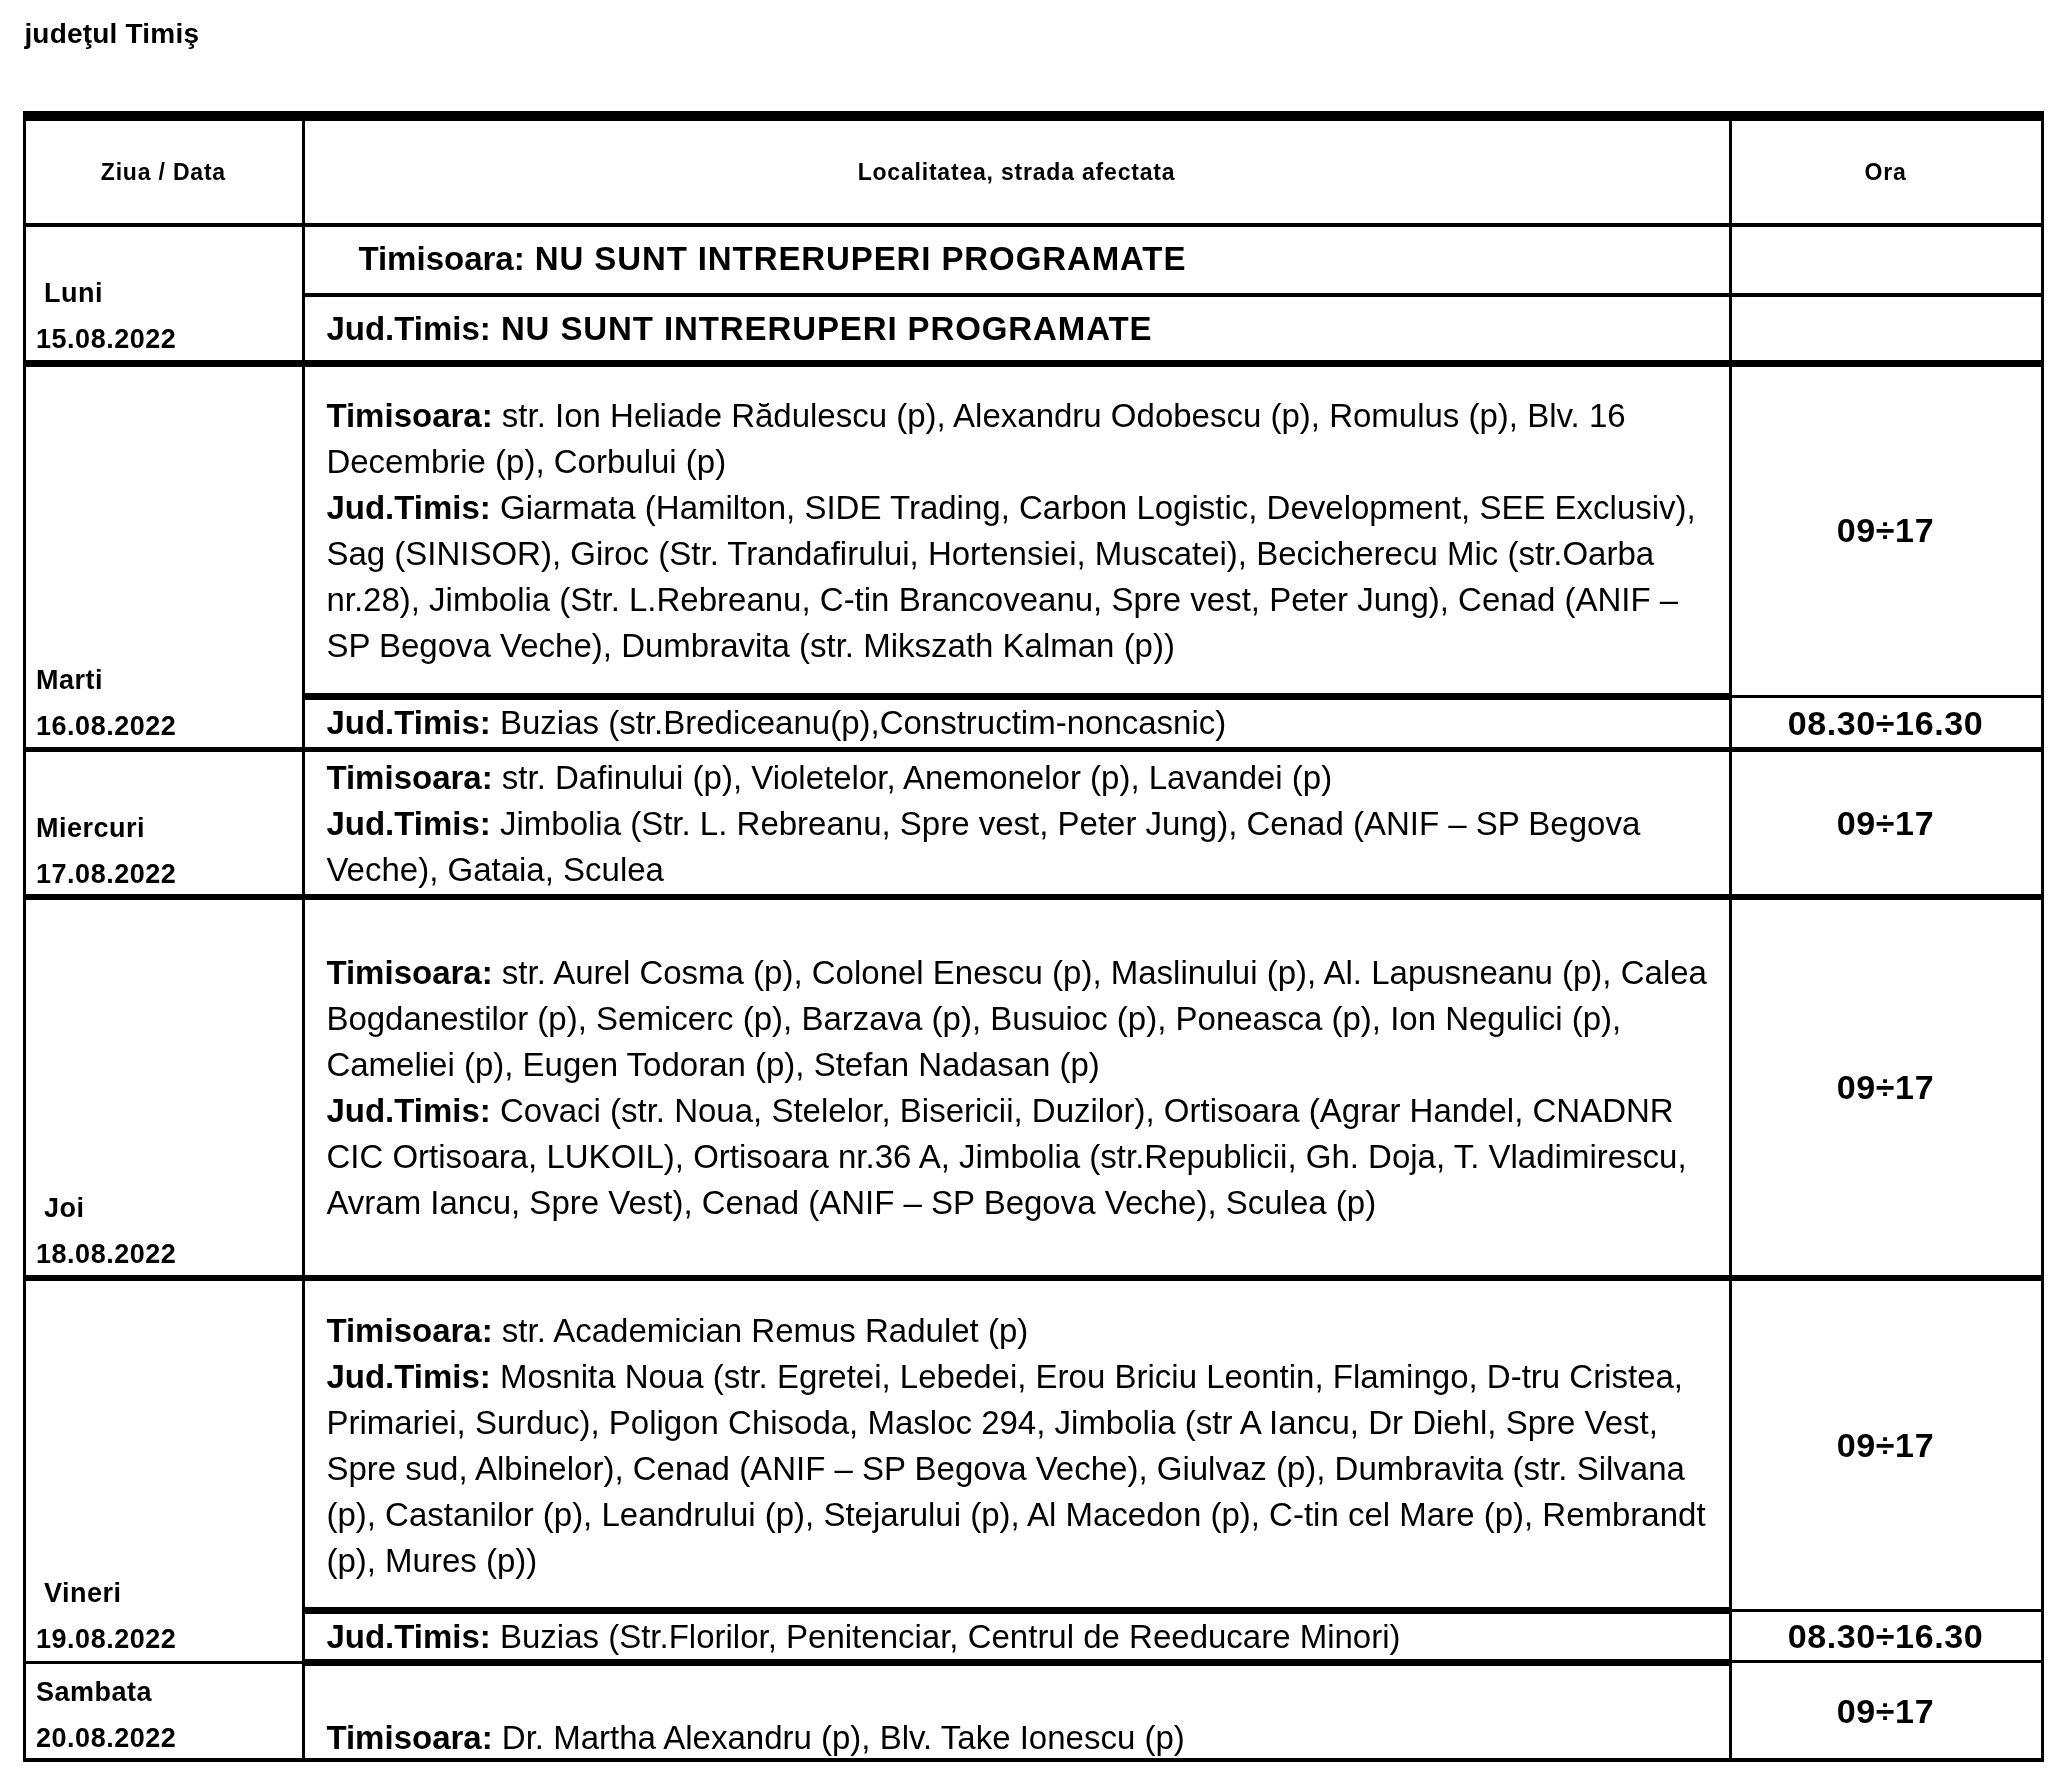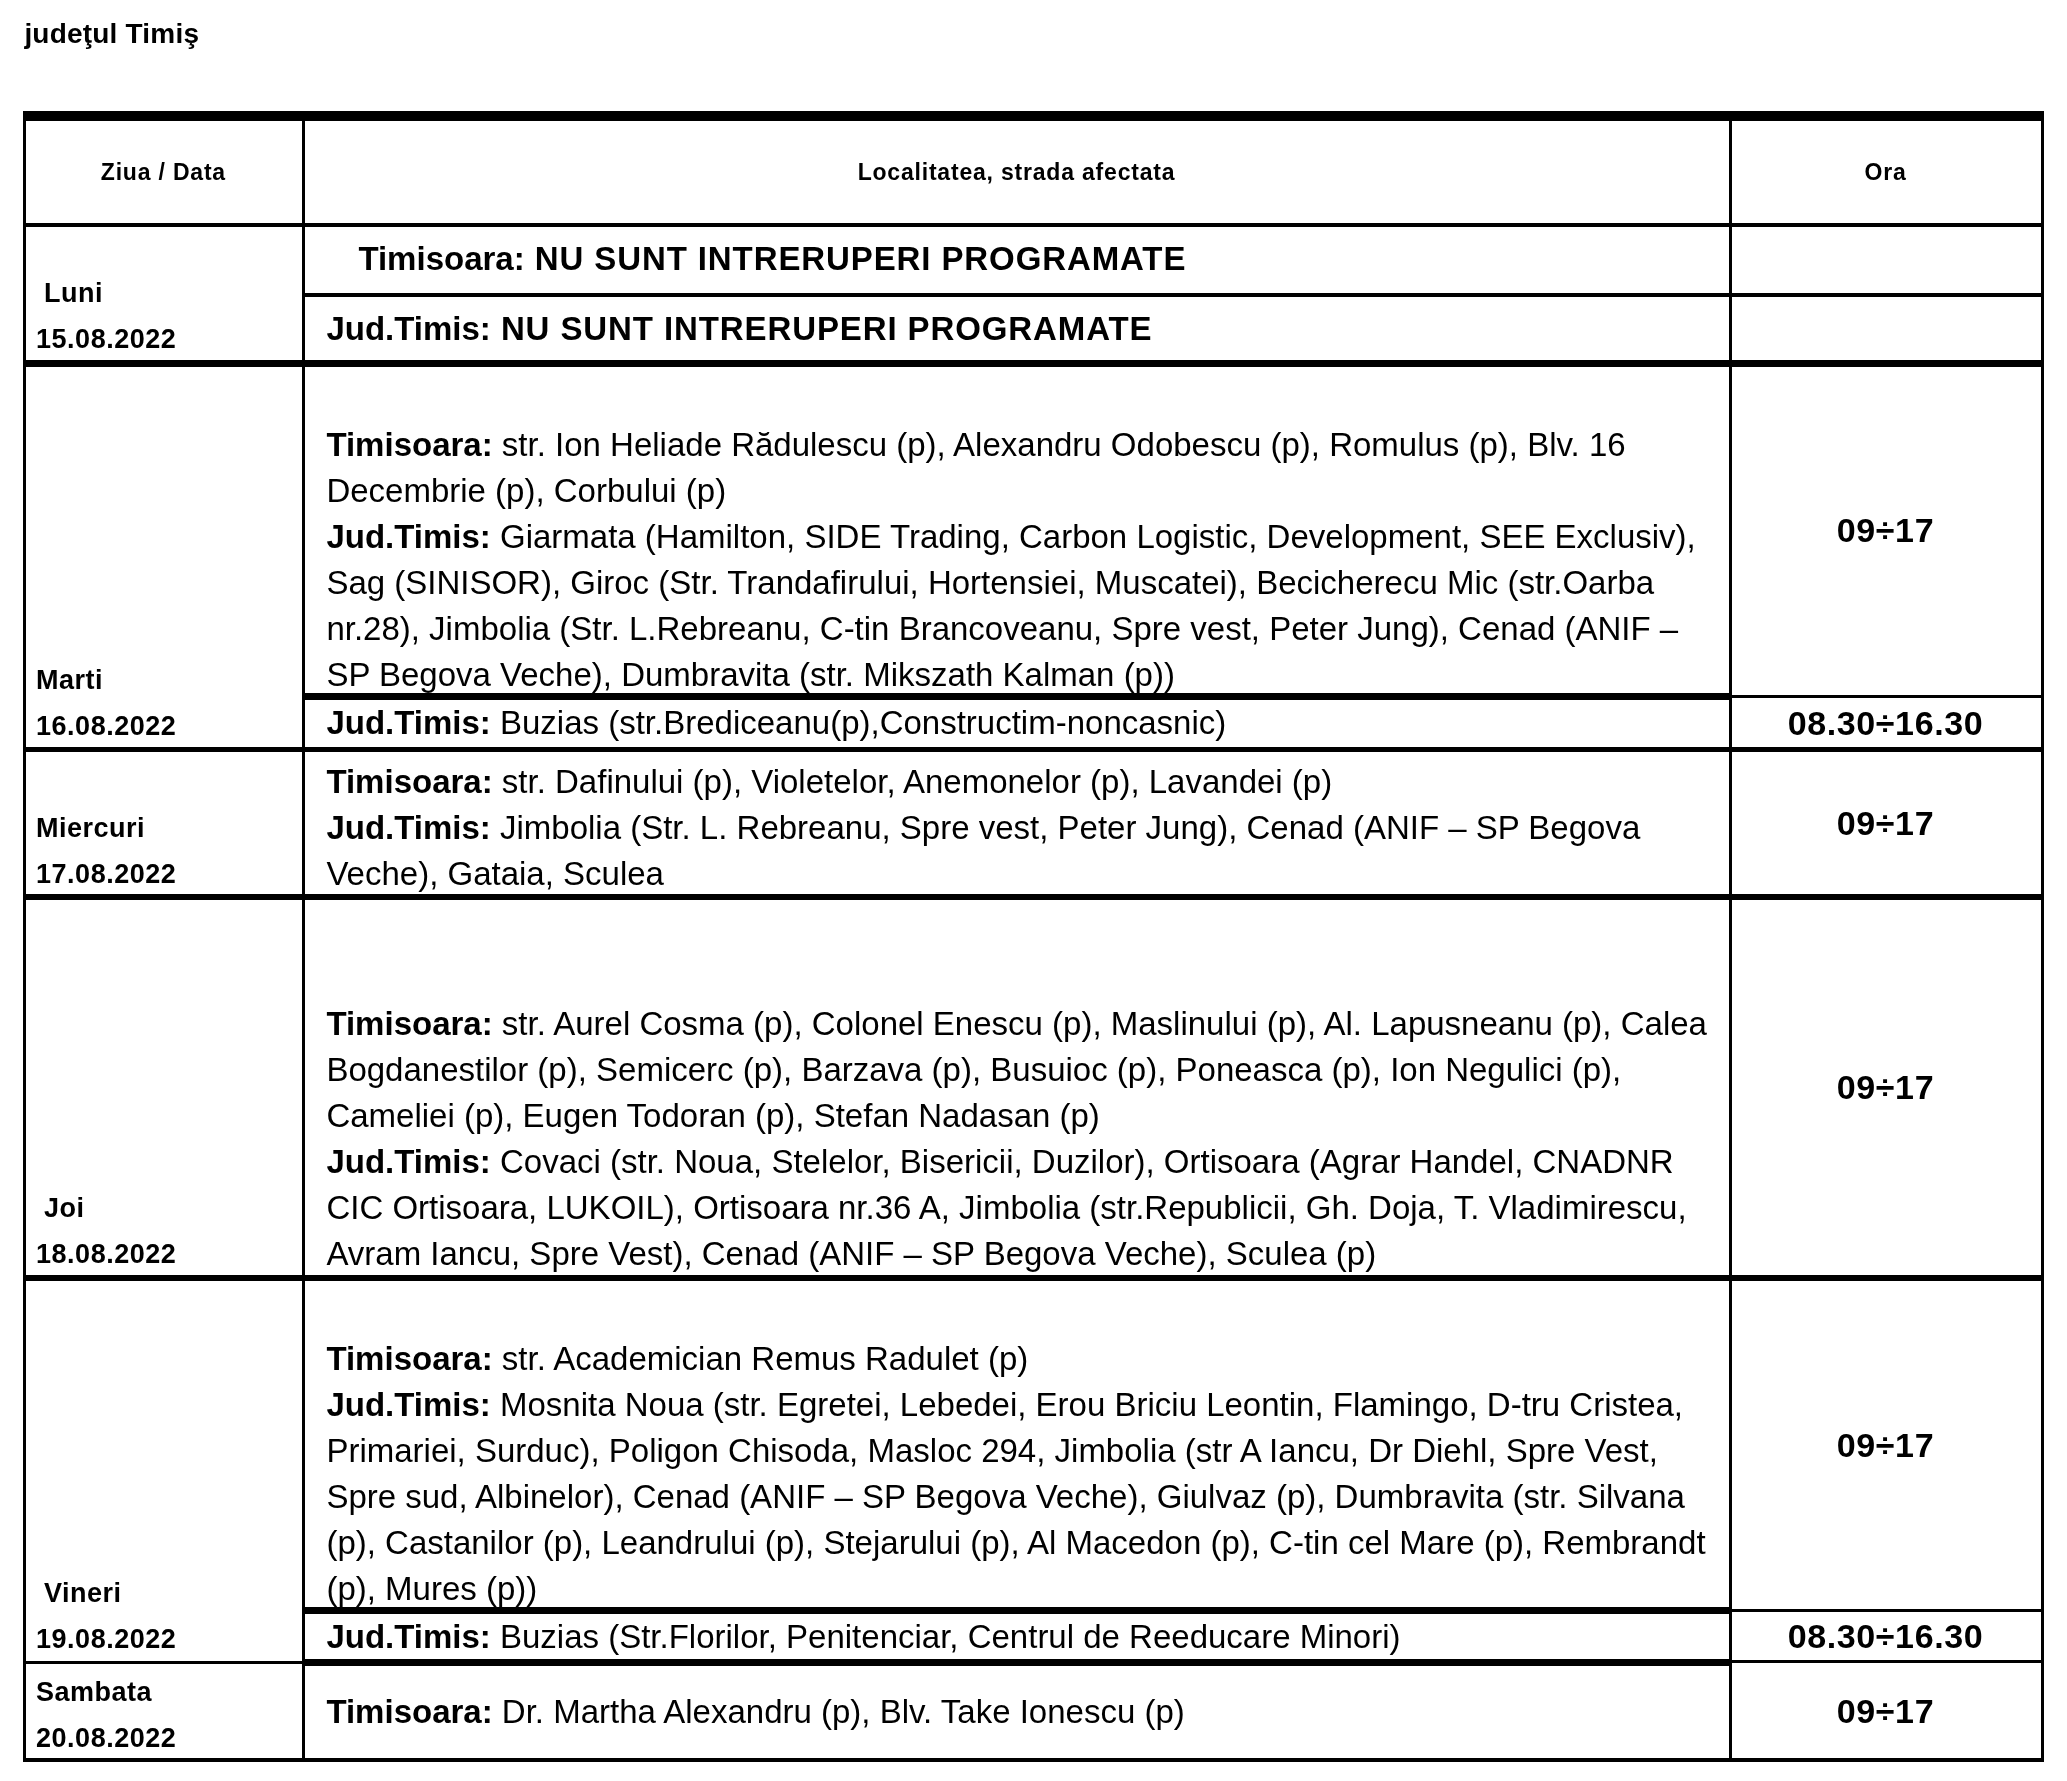--- a/index.html
+++ b/index.html
@@ -7,21 +7,21 @@
          font-family: "Liberation Sans", sans-serif; color: #000000; }
   .title { position: absolute; left: 24.4px; top: 17.6px; font-size: 28px; font-weight: bold; letter-spacing: 0.2px; }
   .hl { position: absolute; background: #000000; }
   .vl { position: absolute; background: #000000; }
   .cell { position: absolute; box-sizing: border-box; display: flex; }
   .hdr { font-size: 23px; font-weight: bold; align-items: center; justify-content: center; letter-spacing: 0.8px; }
   .day { font-size: 27px; font-weight: bold; align-items: flex-end; padding-left: 22.4px; line-height: 46px; letter-spacing: 0.5px; }
   .day .inner { display: block; }
   .day .dname { display: block; white-space: pre; }
   .day .ddate { display: block; }
-  .loc { font-size: 33px; line-height: 46px; padding-left: 23.4px; padding-right: 11.7px; align-items: flex-end; }
+  .loc { font-size: 33px; line-height: 46px; padding-left: 23.4px; padding-right: 11.7px; align-items: center; }
   .loc.center { align-items: center; }
   .loc .txt { display: block; }
   .loc .seg { display: block; }
   .loc b { font-weight: bold; }
   .ora { font-size: 34px; font-weight: bold; align-items: center; justify-content: center; letter-spacing: 0.6px; }
   .caps { letter-spacing: 0.9px; font-weight: bold; }
 </style>
 </head>
 <body>
 
@@ -143,21 +143,21 @@
         <span>08.30÷16.30</span>
       </div>
     </div>
     <div>
       <div class="cell day" style="left: 23.4px; top: 1662px; width: 280px; height: 99px; padding-left: 12.7px;">
         <div class="inner">
           <span class="dname">Sambata</span>
           <span class="ddate">20.08.2022</span>
         </div>
       </div>
-      <div class="cell loc center" style="left: 303px; top: 1662px; width: 1427px; height: 99px;">
+      <div class="cell loc center" style="left: 303px; top: 1662px; width: 1427px; height: 99px; align-items: flex-end;">
         <div class="txt">
           <span class="seg"><b>Timisoara:</b><span> Dr. Martha Alexandru (p), Blv. Take Ionescu (p)</span></span>
         </div>
       </div>
       <div class="cell ora" style="left: 1730px; top: 1662px; width: 311px; height: 99px;">
         <span>09÷17</span>
       </div>
     </div>
   </div>
 <div id="lines">

